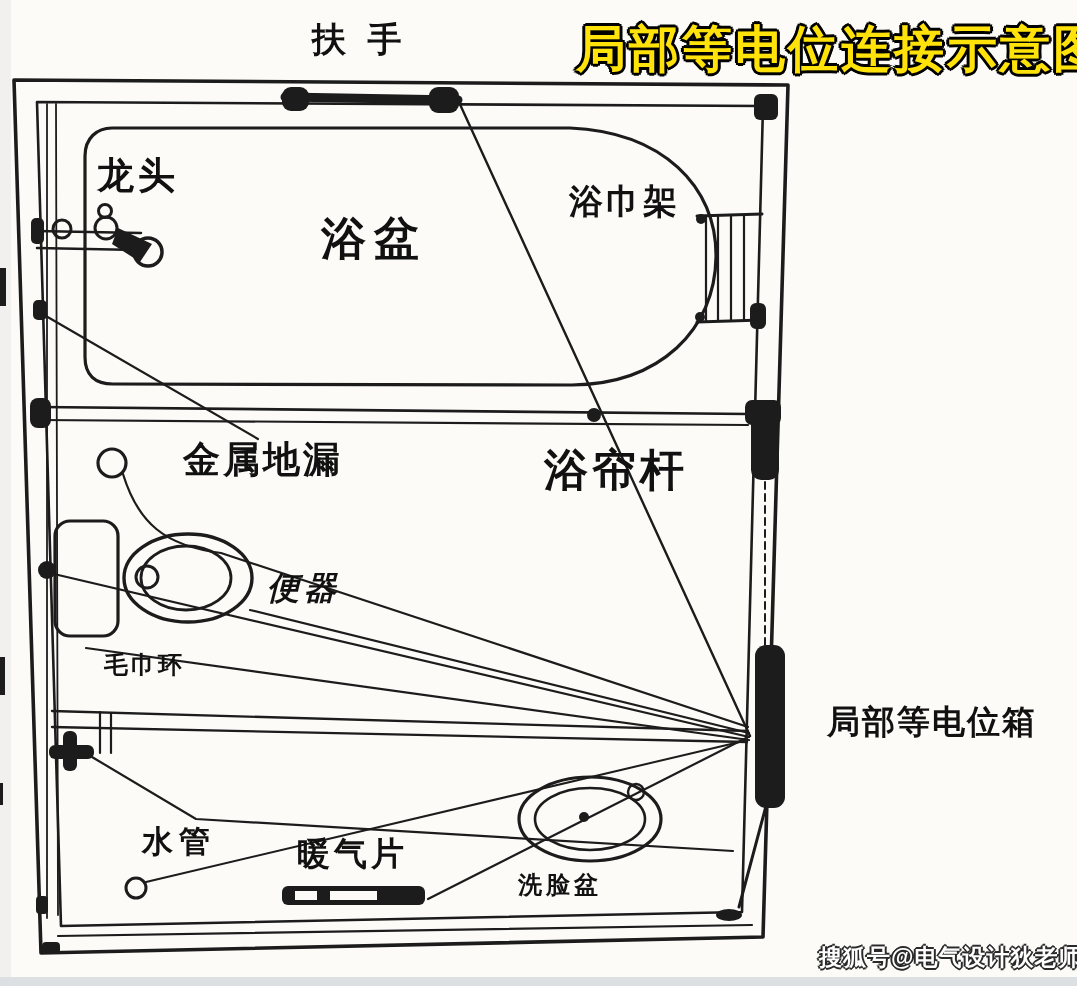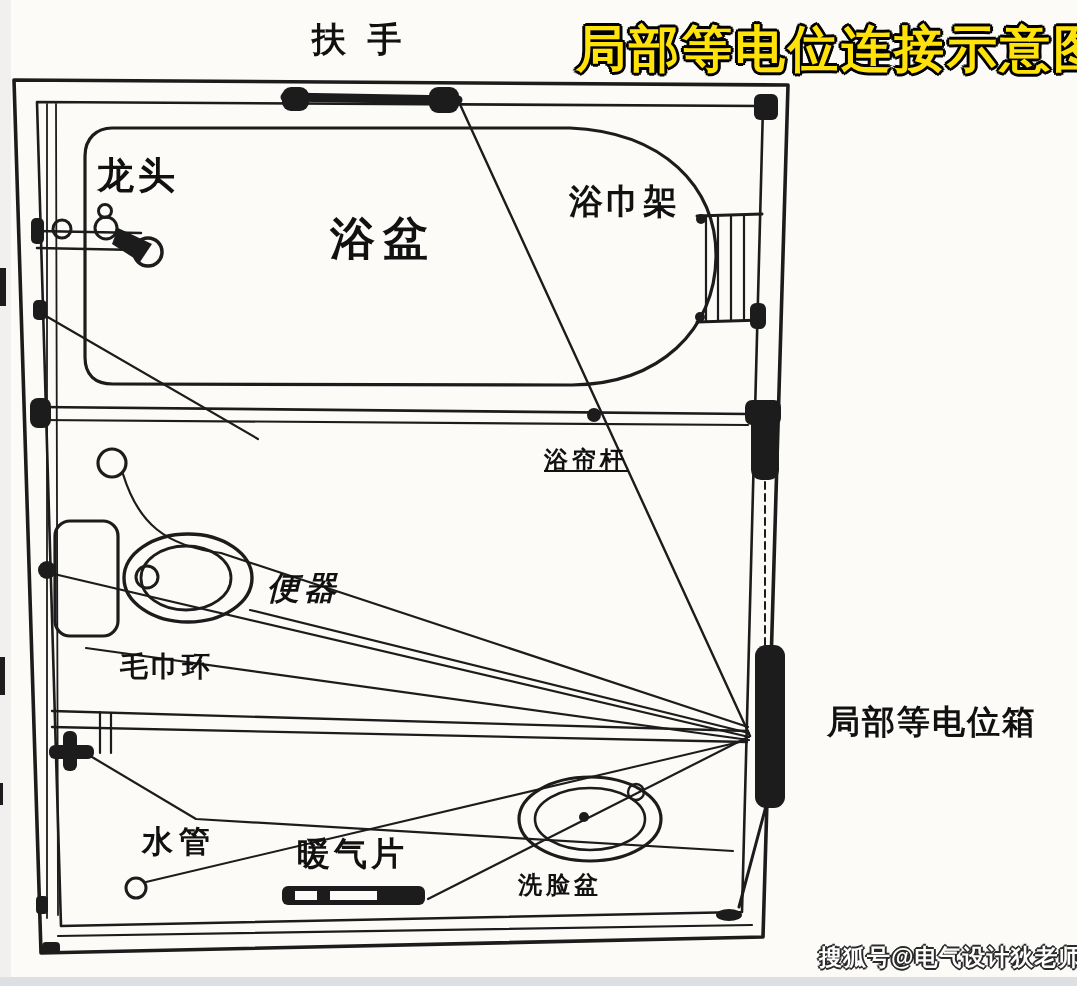--- a/index.html
+++ b/index.html
@@ -151,25 +151,26 @@
 
     <g>
       <rect x="755" y="645" width="30" height="163" rx="11" fill="#1c1c1c" stroke="none"></rect>
       <path d="M766 806 L739 907" stroke-width="3"></path>
       <ellipse cx="729" cy="915" rx="13" ry="6" fill="#1c1c1c" stroke="none"></ellipse>
     </g>
   </svg>
 
   <div class="lbl" style="left:312px;top:22px;font-size:34px;letter-spacing:6px;">扶 手</div>
   <div class="lbl" style="left:97px;top:157px;font-size:37px;letter-spacing:4px;">龙头</div>
-  <div class="lbl" style="left:321px;top:216px;font-size:45px;letter-spacing:8px;margin-left:9px;">浴盆</div>
+  <div class="lbl" style="left:321px;top:216px;font-size:45px;letter-spacing:8px;">浴盆</div>
   <div class="lbl" style="left:569px;top:184px;font-size:34px;letter-spacing:3px;">浴巾架</div>
-  <div class="lbl" style="left:544px;top:448px;font-size:24px;letter-spacing:4px;text-decoration:underline;">浴帘杆</div>
+  <div class="lbl" style="left:183px;top:441px;font-size:37px;letter-spacing:3px;">金属地漏</div>
+  <div class="lbl" style="left:544px;top:448px;font-size:44px;letter-spacing:4px;">浴帘杆</div>
   <div class="lbl" style="left:267px;top:572px;font-size:32px;letter-spacing:5px;font-style:italic;">便器</div>
-  <div class="lbl" style="left:120px;top:653px;font-size:28px;letter-spacing:3px;">毛巾环</div>
+  <div class="lbl" style="left:104px;top:653px;font-size:24px;letter-spacing:3px;">毛巾环</div>
   <div class="lbl" style="left:797px;top:705px;font-size:33px;letter-spacing:2px;margin-left:30px;">局部等电位箱</div>
   <div class="lbl" style="left:142px;top:826px;font-size:31px;letter-spacing:6px;">水管</div>
   <div class="lbl" style="left:297px;top:837px;font-size:33px;letter-spacing:4px;">暖气片</div>
   <div class="lbl" style="left:518px;top:873px;font-size:24px;letter-spacing:4px;text-align:right;">洗脸盆</div>
 
   <div class="title">局部等电位连接示意图</div>
   <div class="watermark">搜狐号@电气设计狄老师</div>
   <div class="bottom-strip"></div>
 </div>
 

